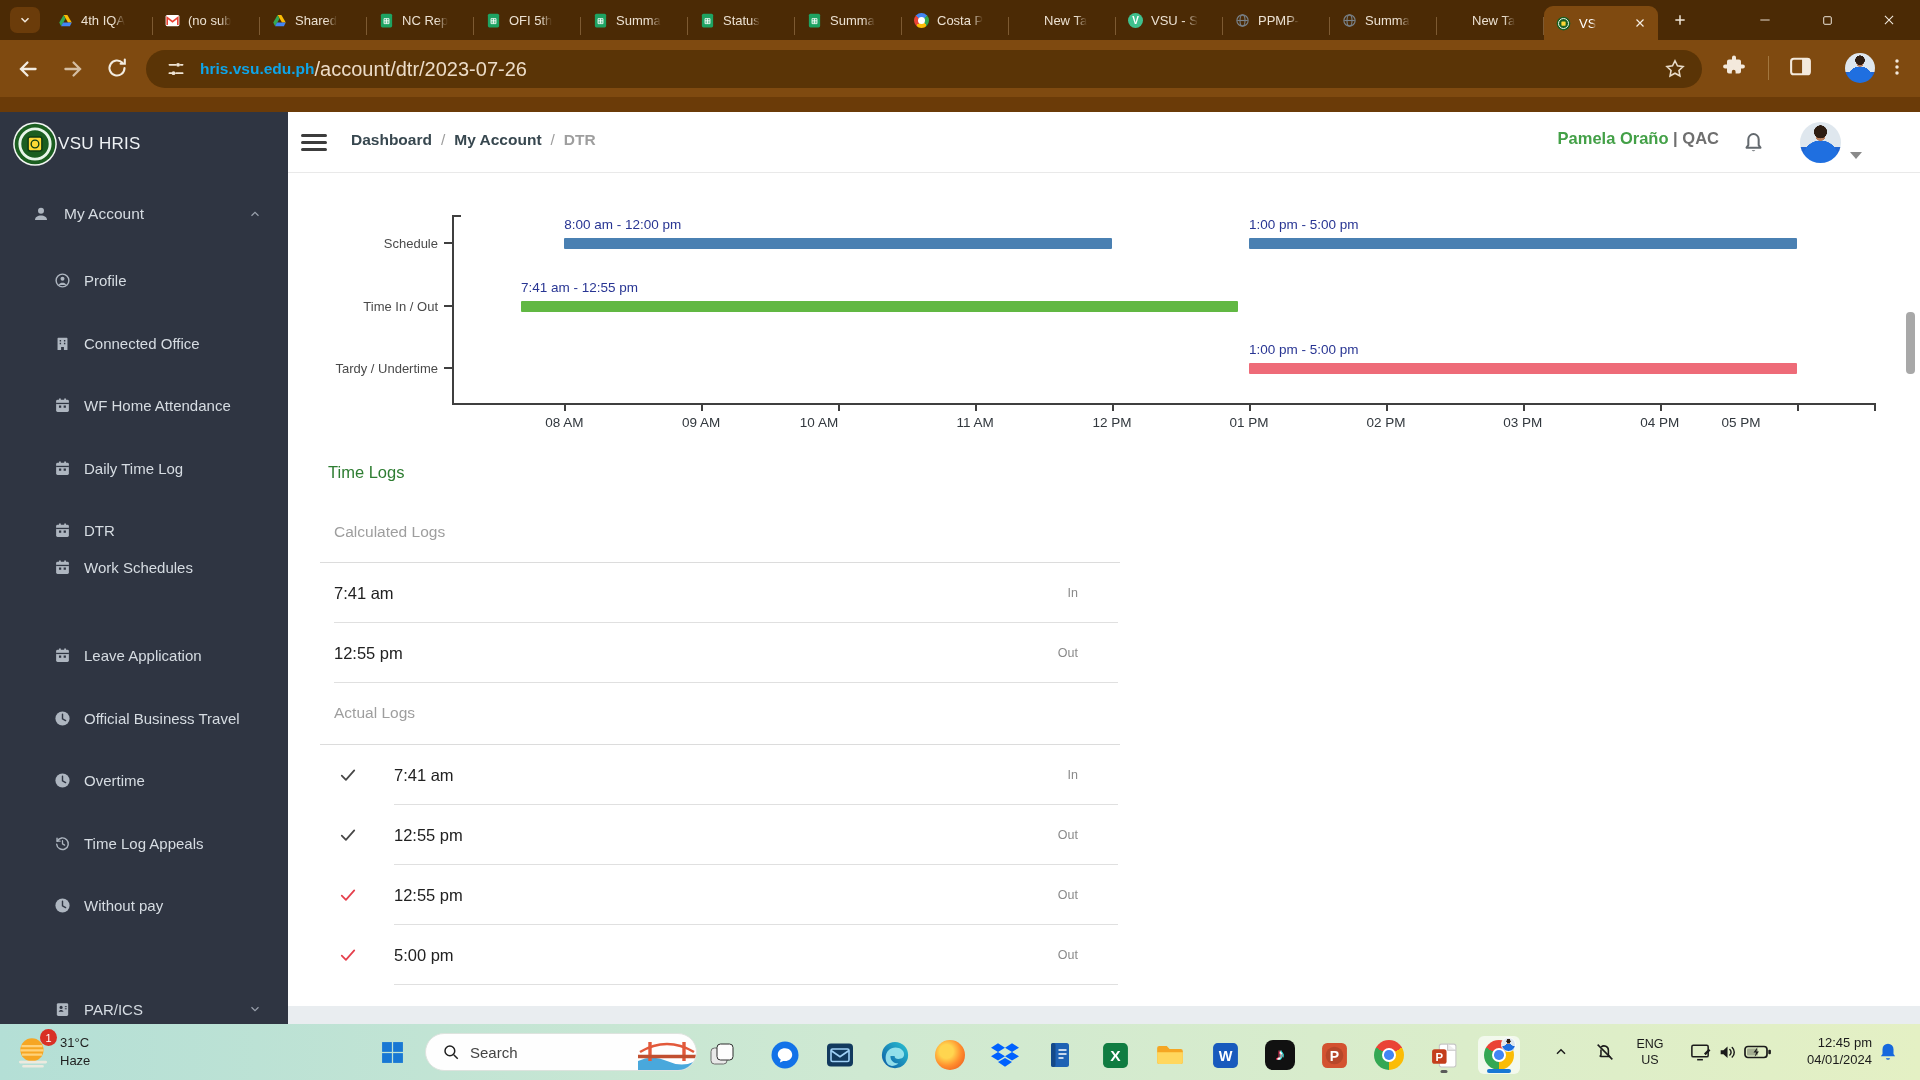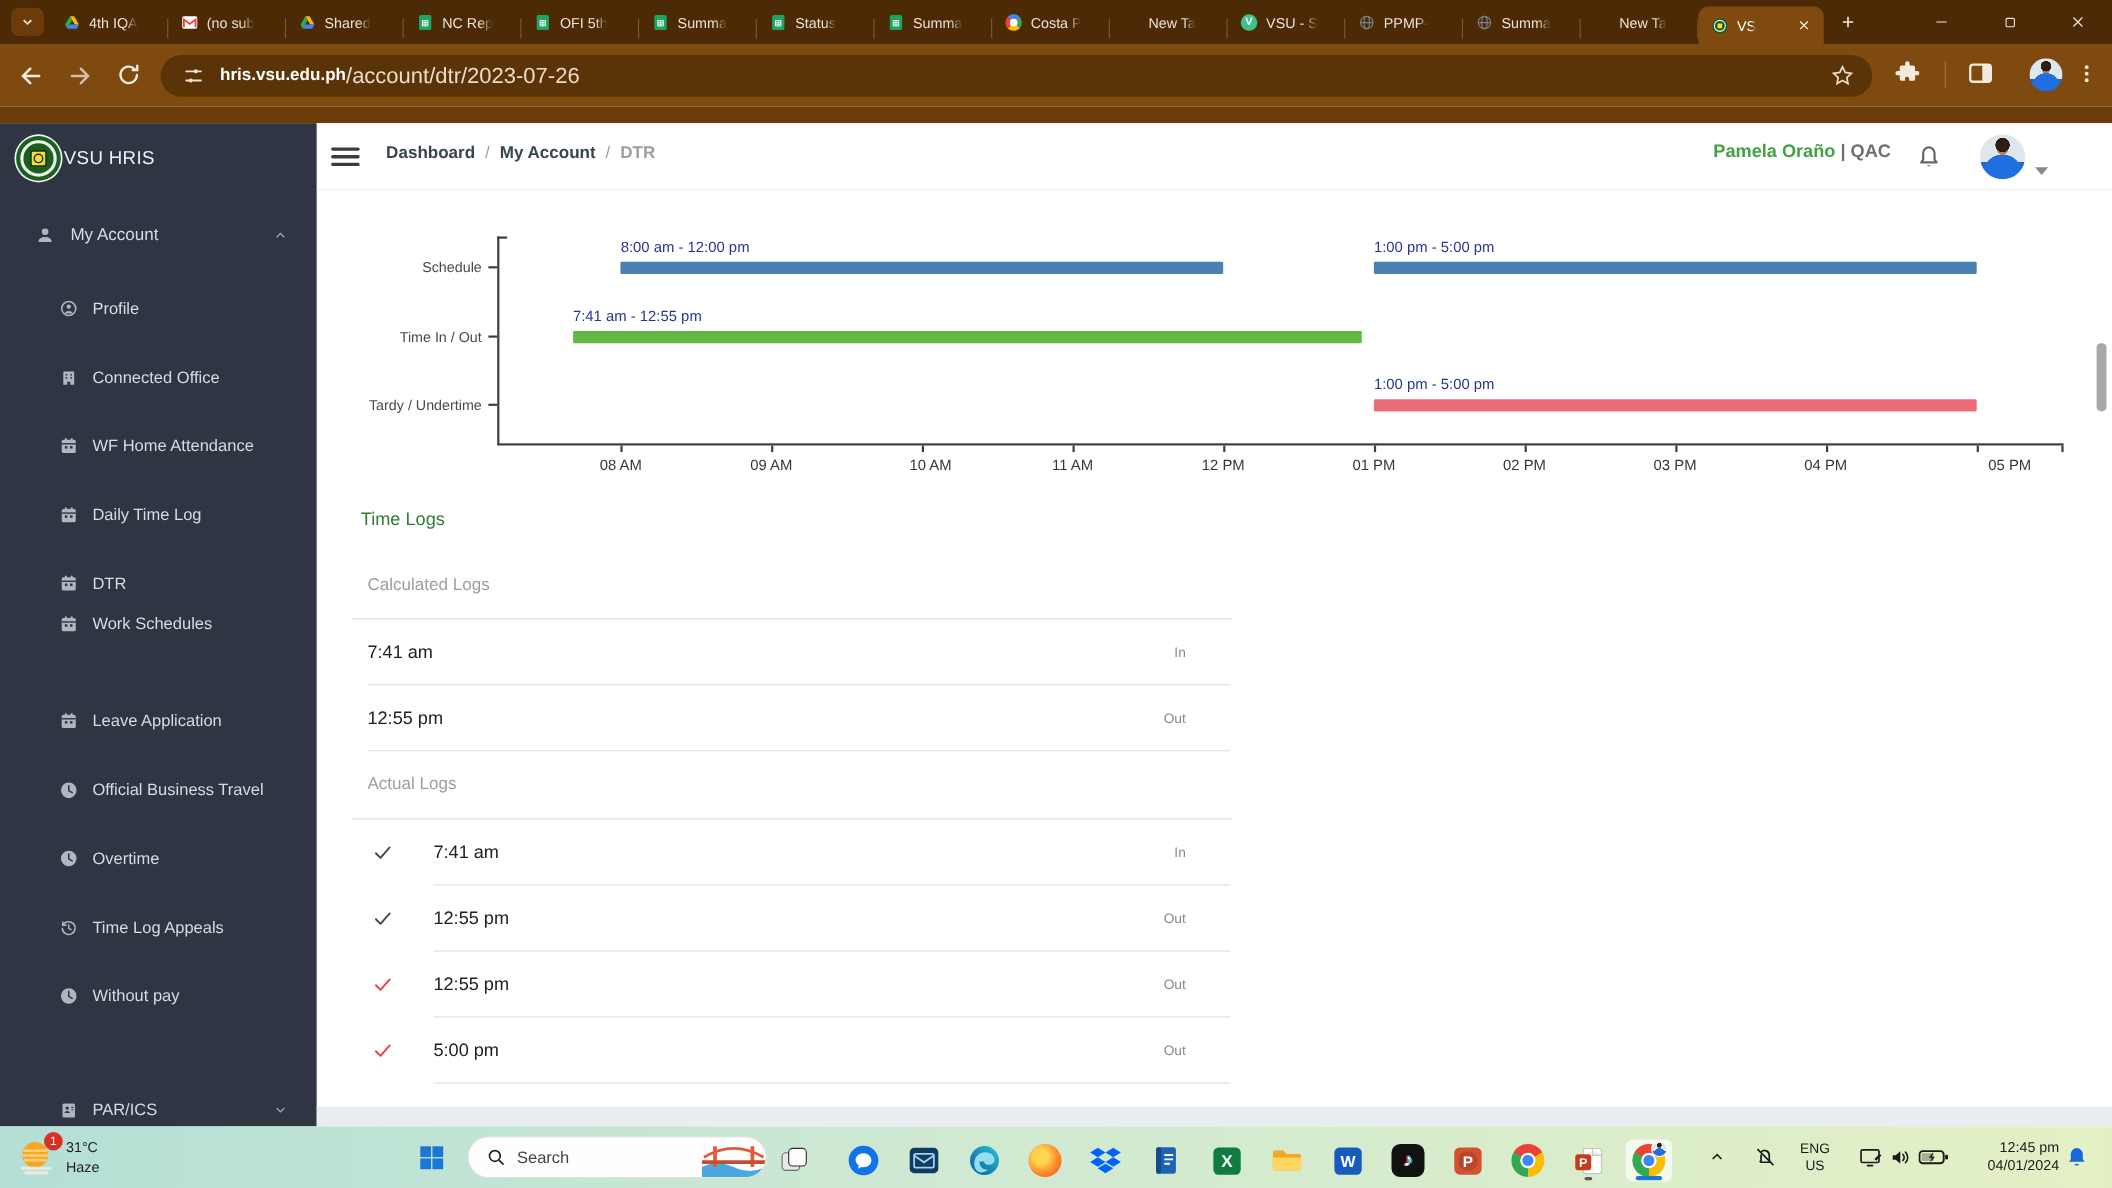--- a/index.html
+++ b/index.html
@@ -17,21 +17,21 @@
   .tab.active{width:114px;height:34px;margin-top:6px;background:#7f4a10;border-radius:9px 9px 0 0;color:#fff;}
   .tab.active .tlabel{max-width:44px;}
   .tclose{margin-left:auto;width:16px;height:16px;border-radius:50%;display:flex;align-items:center;justify-content:center;}
   .newtab-btn{width:28px;height:28px;margin-left:8px;border-radius:50%;display:flex;align-items:center;justify-content:center;cursor:pointer;}
   .win-controls{position:absolute;right:0;top:0;height:40px;display:flex;}
   .winbtn{width:62px;height:40px;display:flex;align-items:center;justify-content:center;cursor:pointer;}
   .toolbar{position:absolute;left:0;top:40px;width:1920px;height:57px;background:#7f4a10;}
   .navbtn{position:absolute;top:16px;width:26px;height:26px;}
   .addr{position:absolute;left:146px;top:10px;width:1556px;height:38px;border-radius:19px;background:#5a3406;display:flex;align-items:center;color:#fff;}
   .addr .site-chip{margin:0 14px 0 20px;width:20px;height:20px;}
-  .addr .host{font-size:15.5px;font-weight:700;color:#ffffff;}
+  .addr .host{font-size:15.5px;font-weight:700;color:#0ea5e9;}
   .addr .path{font-size:20px;color:#ecdcc8;}
   .addr .star{position:absolute;right:16px;top:8px;width:22px;height:22px;}
   .tb-right{position:absolute;top:14px;}
   .tb-divider{position:absolute;left:1768px;top:16px;width:1px;height:24px;background:#a3straight;background:#a3773f;}
   .tb-avatar{position:absolute;left:1845px;top:13px;width:30px;height:30px;border-radius:50%;}
   .bookmarkbar{position:absolute;left:0;top:97px;width:1920px;height:15px;background:#6b3b08;}
   
   .avatar-ph{border-radius:50%;background:
      radial-gradient(circle at 50% 24%, #2e1d12 0 17%, transparent 18%),
      radial-gradient(circle at 50% 34%, #b97f5e 0 14%, transparent 15%),
@@ -530,35 +530,35 @@
         <div class="cat-label" style="top:28px">Schedule</div>
         <div class="cat-tick" style="top:90px"></div>
         <div class="cat-label" style="top:91px">Time In / Out</div>
         <div class="cat-tick" style="top:152px"></div>
         <div class="cat-label" style="top:153px">Tardy / Undertime</div>
         <div class="htick" style="left:112.3px"></div>
         <div class="htick-label" style="left:112.3px">08 AM</div>
         <div class="htick" style="left:249.2px"></div>
         <div class="htick-label" style="left:249.2px">09 AM</div>
         <div class="htick" style="left:386.2px"></div>
-        <div class="htick-label" style="left:394px">10 AM</div>
+        <div class="htick-label" style="left:367px">10 AM</div>
         <div class="htick" style="left:523.1px"></div>
         <div class="htick-label" style="left:523.1px">11 AM</div>
         <div class="htick" style="left:660.0px"></div>
         <div class="htick-label" style="left:660.0px">12 PM</div>
         <div class="htick" style="left:797.0px"></div>
         <div class="htick-label" style="left:797.0px">01 PM</div>
         <div class="htick" style="left:933.9px"></div>
         <div class="htick-label" style="left:933.9px">02 PM</div>
         <div class="htick" style="left:1070.8px"></div>
         <div class="htick-label" style="left:1070.8px">03 PM</div>
         <div class="htick" style="left:1207.8px"></div>
         <div class="htick-label" style="left:1207.8px">04 PM</div>
         <div class="htick" style="left:1344.7px"></div>
-        <div class="htick-label" style="left:1375px">05 PM</div>
+        <div class="htick-label" style="left:1289px">05 PM</div>
         <div class="htick" style="left:1422px"></div>
         <div class="bar" style="left:112.3px;width:547.7px;top:23px;background:#4a80b2"></div>
         <div class="bar-label" style="left:112.3px;top:2px;color:#283593">8:00 am - 12:00 pm</div>
         <div class="bar" style="left:797.0px;width:547.7px;top:23px;background:#4a80b2"></div>
         <div class="bar-label" style="left:797.0px;top:2px;color:#283593">1:00 pm - 5:00 pm</div>
         <div class="bar" style="left:68.9px;width:716.7px;top:86px;background:#61b843"></div>
         <div class="bar-label" style="left:68.9px;top:65px;color:#283593">7:41 am - 12:55 pm</div>
         <div class="bar" style="left:797.0px;width:547.7px;top:148px;background:#ee6b78"></div>
         <div class="bar-label" style="left:797.0px;top:127px;color:#283593">1:00 pm - 5:00 pm</div>
       </div>

